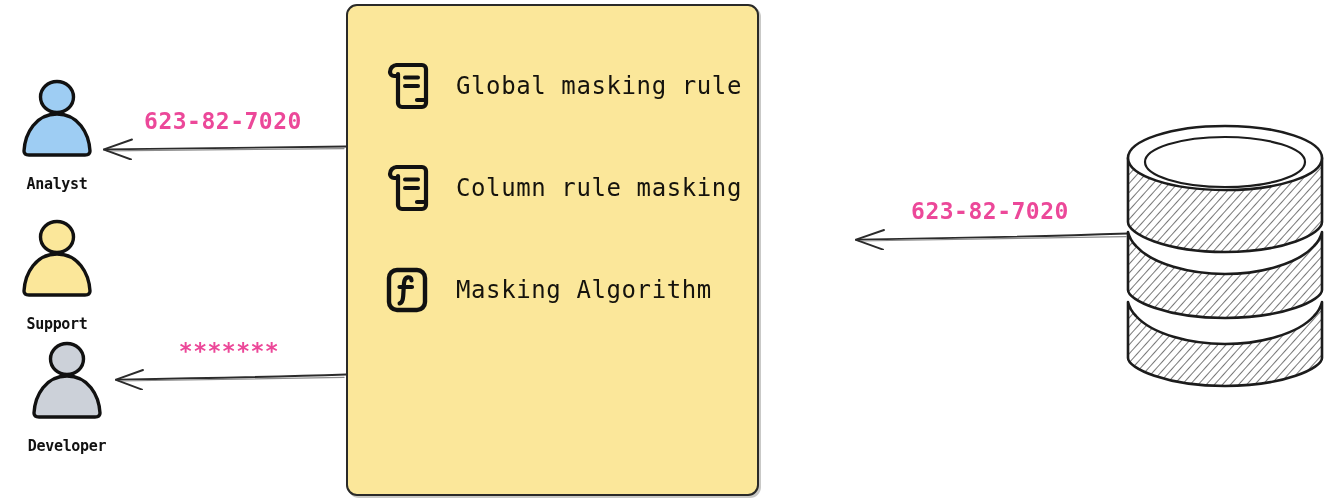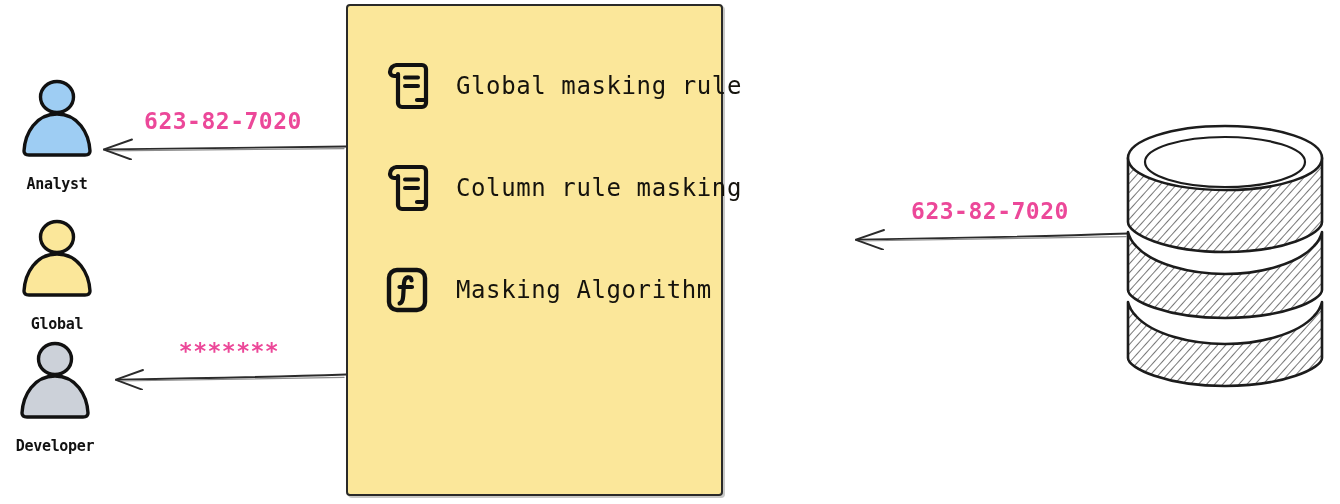--- a/index.html
+++ b/index.html
@@ -34,21 +34,21 @@
     margin-top: 11px;
     font-size: 15px;
     font-weight: 600;
     color: #121212;
     letter-spacing: -0.3px;
     font-family: "DejaVu Sans Mono", "Liberation Mono", monospace;
   }
 
   #actor-analyst   { left: 2px;  top: 78px; }
   #actor-support   { left: 2px;  top: 218px; }
-  #actor-developer { left: 0px;  top: 340px; }
+  #actor-developer { left: 12px;  top: 340px; }
 
   
   .flow {
     position: absolute;
     height: 60px;
   }
   .flow-value {
     position: absolute;
     bottom: 26px;
     width: 100%;
@@ -71,25 +71,25 @@
   #flow-analyst   { left: 98px;  top: 100px; width: 250px; }
   #flow-support   { left: 98px;  top: 208px; width: 250px; }
   #flow-developer { left: 110px; top: 330px; width: 238px; }
   #flow-source    { left: 850px; top: 190px; width: 280px; }
 
   
   #policy-panel {
     position: absolute;
     left: 346px;
     top: 4px;
-    width: 377px;
+    width: 413px;
     height: 492px;
     background: #fbe79a;
     border: 2px solid #2a2a28;
-    border-radius: 4px;
+    border-radius: 11px;
     box-shadow: 2px 2px 0 rgba(40,38,30,0.25);
   }
 
   #policy-list {
     position: absolute;
     left: 34px;
     top: 52px;
     width: 430px;
     display: flex;
     flex-direction: column;
@@ -155,21 +155,21 @@
     </span>
   </div>
 
   <div class="actor" id="actor-support">
     <span class="actor-icon">
       <svg width="78" height="82" viewBox="0 0 78 82">
         <ellipse cx="39" cy="19" rx="16.5" ry="15.5" fill="#fbe79a" stroke="#111" stroke-width="3.4"></ellipse>
         <path d="M39 36 C18 36 7 55 6 73 C6 76 8 77 11 77 L67 77 C70 77 72 76 72 73 C71 55 60 36 39 36 Z" fill="#fbe79a" stroke="#111" stroke-width="3.4" stroke-linejoin="round"></path>
       </svg>
     </span>
-    <span class="actor-label">Global</span>
+    <span class="actor-label">Support</span>
   </div>
 
 
   <div class="actor" id="actor-developer">
     <span class="actor-icon">
       <svg width="78" height="82" viewBox="0 0 78 82">
         <ellipse cx="39" cy="19" rx="16.5" ry="15.5" fill="#ccd1d9" stroke="#111" stroke-width="3.4"></ellipse>
         <path d="M39 36 C18 36 7 55 6 73 C6 76 8 77 11 77 L67 77 C70 77 72 76 72 73 C71 55 60 36 39 36 Z" fill="#ccd1d9" stroke="#111" stroke-width="3.4" stroke-linejoin="round"></path>
       </svg>
     </span>

